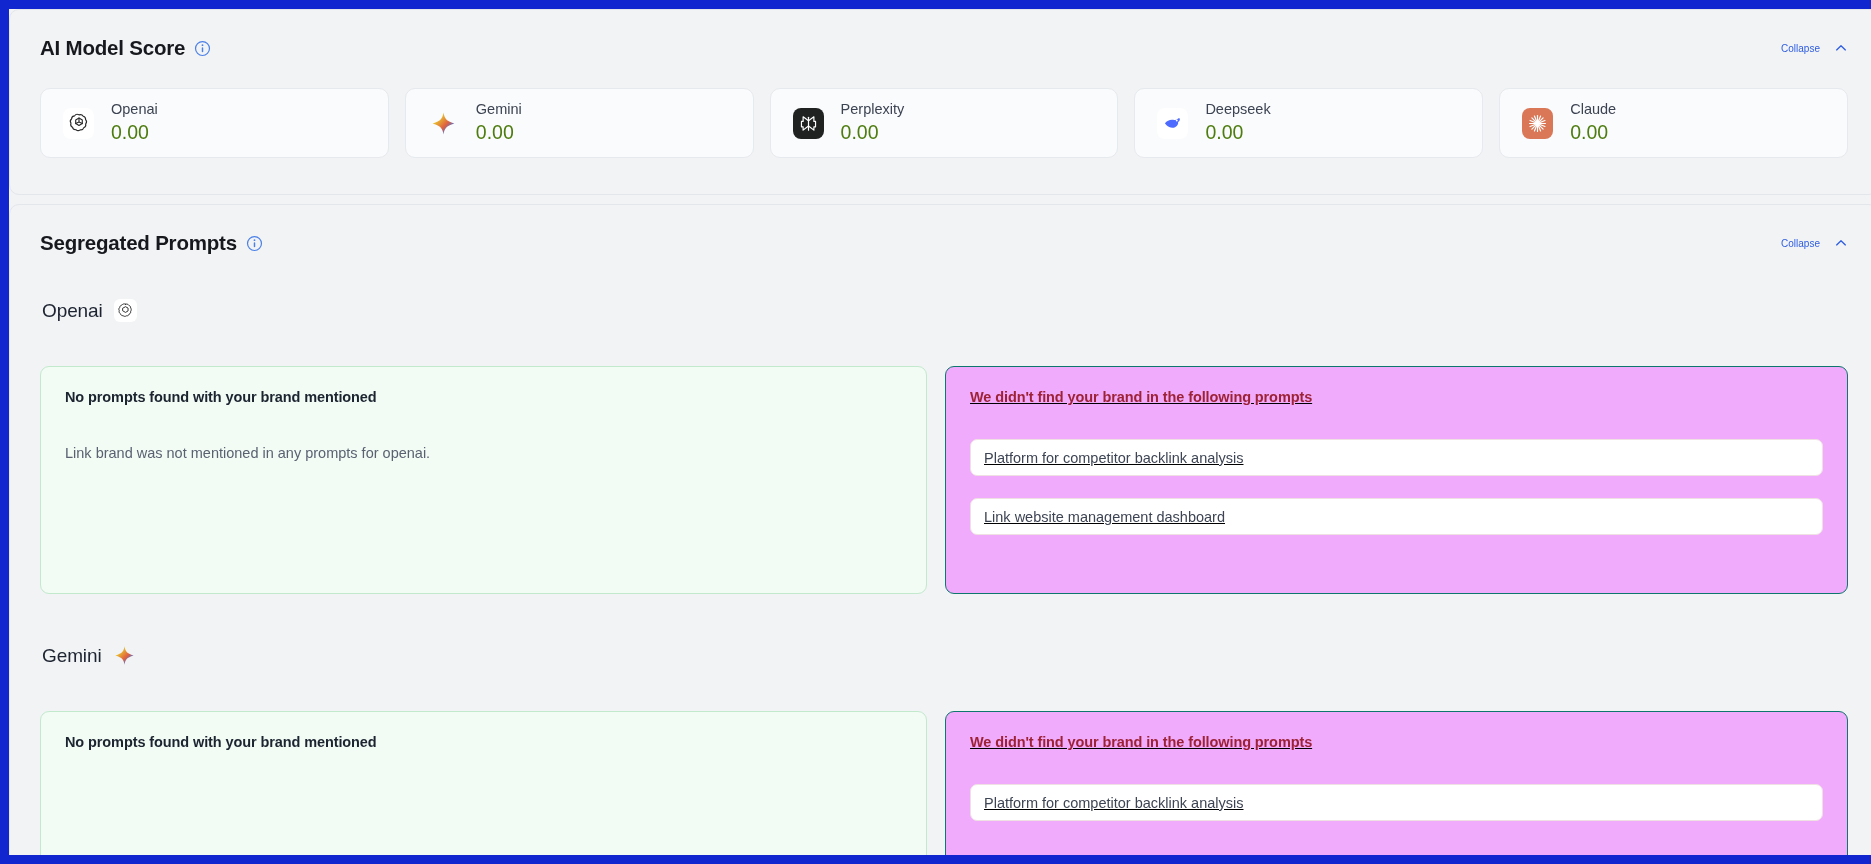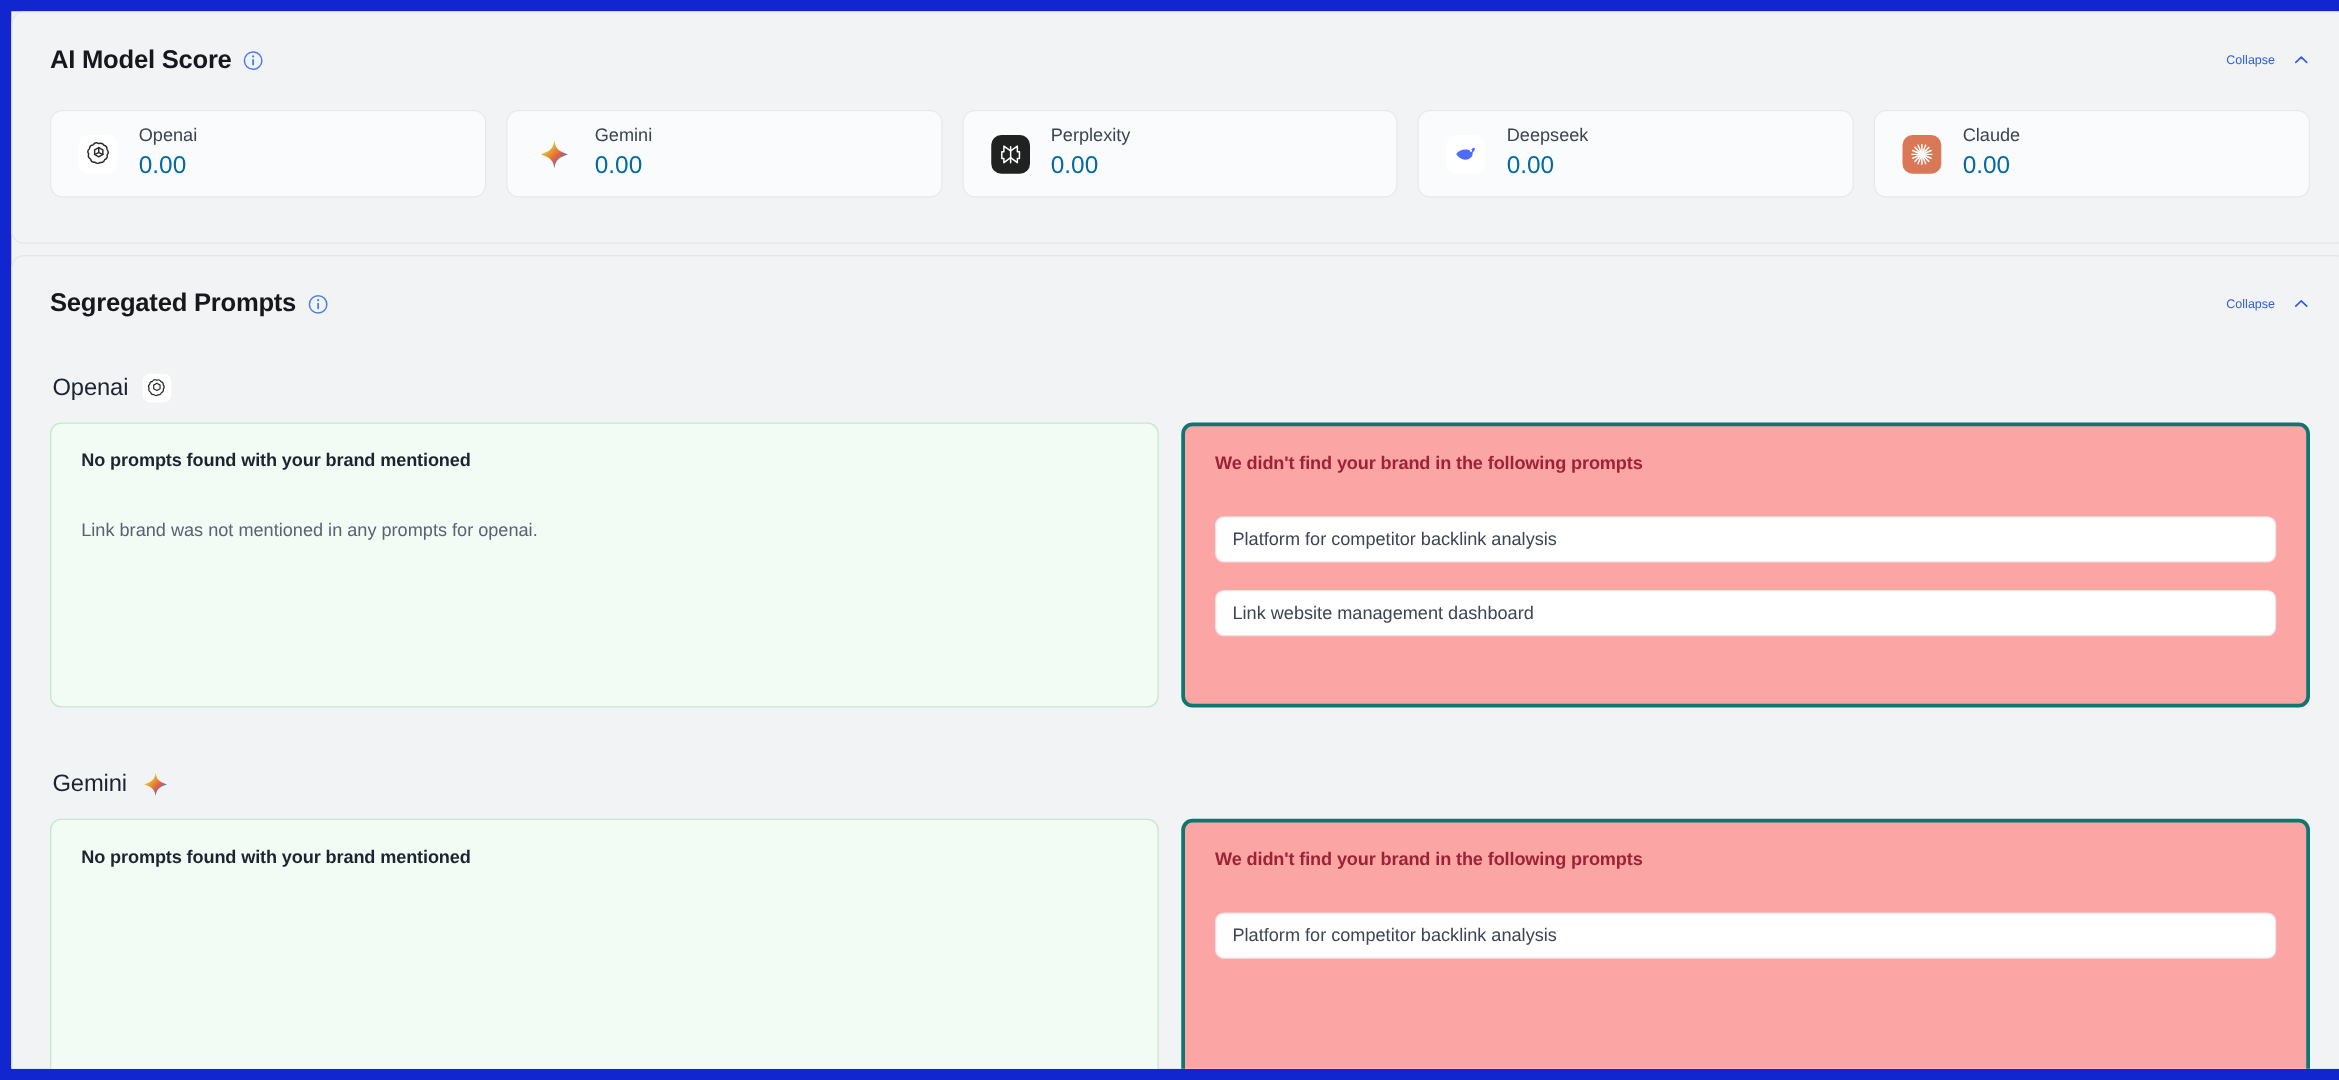--- a/index.html
+++ b/index.html
@@ -110,21 +110,21 @@
 
   .score-meta { display: flex; flex-direction: column; gap: 3px; }
   .score-name {
     font-size: 14.5px;
     color: #3c4352;
     font-weight: 400;
     line-height: 1.1;
   }
   .score-value {
     font-size: 19.5px;
-    color: #0369a1;
+    color: #4d7c0f;
     font-weight: 500;
     line-height: 1.15;
   }
 
   
   .seg-body { padding: 0 30px 0 30px; }
 
   .model-heading {
     display: flex;
     align-items: center;
@@ -146,32 +146,34 @@
 
   .split {
     display: flex;
     gap: 18px;
     align-items: stretch;
   }
 
   .pane {
     border-radius: 9px;
     padding: 22px 24px 24px 24px;
+    margin-top: 28px;
   }
   .pane-found {
     flex: 0 0 887px;
     background: #f2fbf4;
     border: 1px solid #c3e9cd;
     min-height: 228px;
   }
   .pane-missing {
     flex: 1 1 auto;
-    background: #fca5a5;
-    border: 3px solid #0f766e;
+    background: #f0abfc;
+    border: 1px solid #0f766e;
     min-height: 228px;
+    text-decoration: underline;
   }
 
   .pane-title { font-size: 14.5px; font-weight: 700; letter-spacing: -0.1px; }
   .pane-title-found { color: #1c2430; }
   .pane-title-missing { color: #9d2235; }
 
   .pane-sub {
     margin-top: 40px;
     font-size: 14.5px;
     color: #5a6272;

